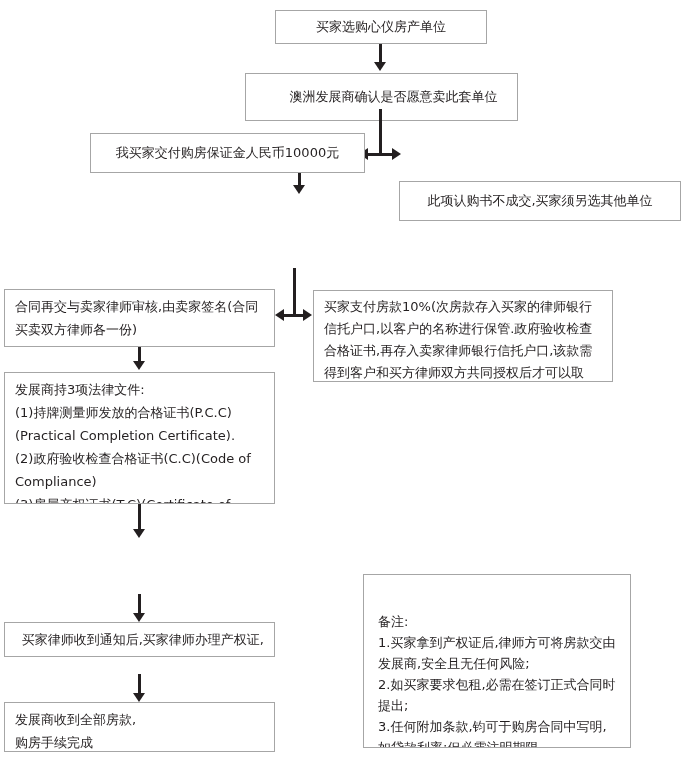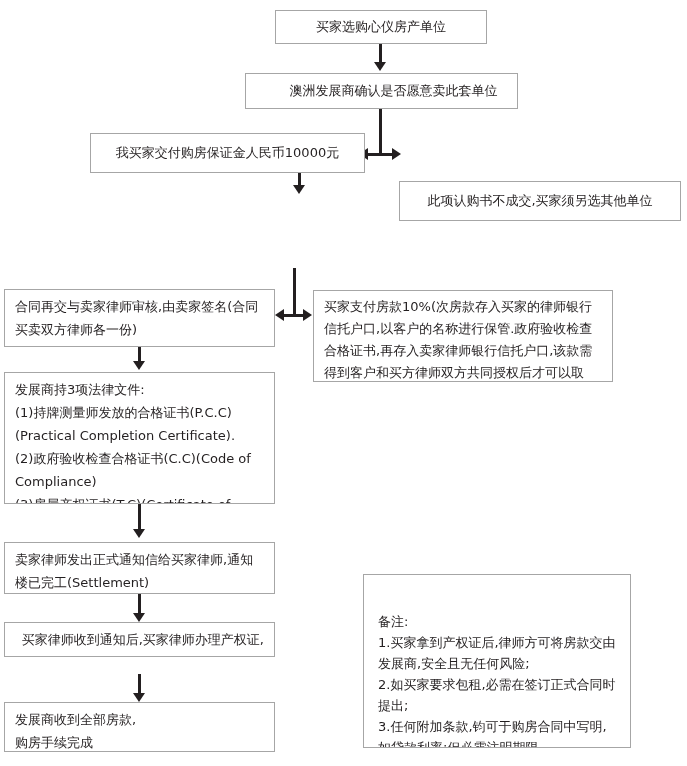--- a/index.html
+++ b/index.html
@@ -79,21 +79,21 @@
 </head>
 <body>
 
 <div id="chart-root">
 
   <div class="node center" style="left:275px; top:10px; width:212px; height:34px;text-align:right;">买家选购心仪房产单位</div>
 
   <div class="conn conn-v" style="left:379px; top:44px; width:3px; height:20px;"></div>
   <div class="arrowhead arrow-down" style="left:374px; top:62px;"></div>
 
-  <div class="node center" style="left:245px; top:73px; width:273px; height:36px;padding-left:32px;">澳洲发展商确认是否愿意卖此套单位</div>
+  <div class="node center" style="left:245px; top:73px; width:273px; height:48px;padding-left:32px;">澳洲发展商确认是否愿意卖此套单位</div>
 
   <div class="conn conn-v" style="left:379px; top:109px; width:3px; height:46px;"></div>
 
   <div class="conn conn-h" style="left:366px; top:153px; width:29px; height:3px;"></div>
   <div class="arrowhead arrow-left" style="left:359px; top:148px;"></div>
   <div class="arrowhead arrow-right" style="left:392px; top:148px;"></div>
 
   <div class="node center" style="left:90px; top:133px; width:275px; height:40px;">我买家交付购房保证金人民币10000元</div>
 
   <div class="node center" style="left:399px; top:133px; width:282px; height:40px;margin-top:48px;">此项认购书不成交,买家须另选其他单位</div>
@@ -118,21 +118,20 @@
   <div class="node left" style="left:4px; top:372px; width:271px; height:132px; line-height:23px;">发展商持3项法律文件:
 (1)持牌测量师发放的合格证书(P.C.C)
 (Practical Completion Certificate).
 (2)政府验收检查合格证书(C.C)(Code of
 Compliance)
 (3)房屋产权证书(T.C)(Certificate of Title)</div>
 
   <div class="conn conn-v" style="left:138px; top:504px; width:3px; height:27px;"></div>
   <div class="arrowhead arrow-down" style="left:133px; top:529px;"></div>
 
-  <div class="node left" style="left:4px; top:542px; width:271px; height:52px; line-height:23px;">卖家律师发出正式通知信给买家律师,通知楼已完工(Settlement)</div>
 
   <div class="conn conn-v" style="left:138px; top:594px; width:3px; height:21px;"></div>
   <div class="arrowhead arrow-down" style="left:133px; top:613px;"></div>
 
   <div class="node left" style="left:4px; top:622px; width:271px; height:35px; line-height:23px;text-align:right;">买家律师收到通知后,买家律师办理产权证,将房款转入发展商户口</div>
 
   <div class="conn conn-v" style="left:138px; top:674px; width:3px; height:21px;"></div>
   <div class="arrowhead arrow-down" style="left:133px; top:693px;"></div>
 
   <div class="node left" style="left:4px; top:702px; width:271px; height:50px; line-height:23px;">发展商收到全部房款,

